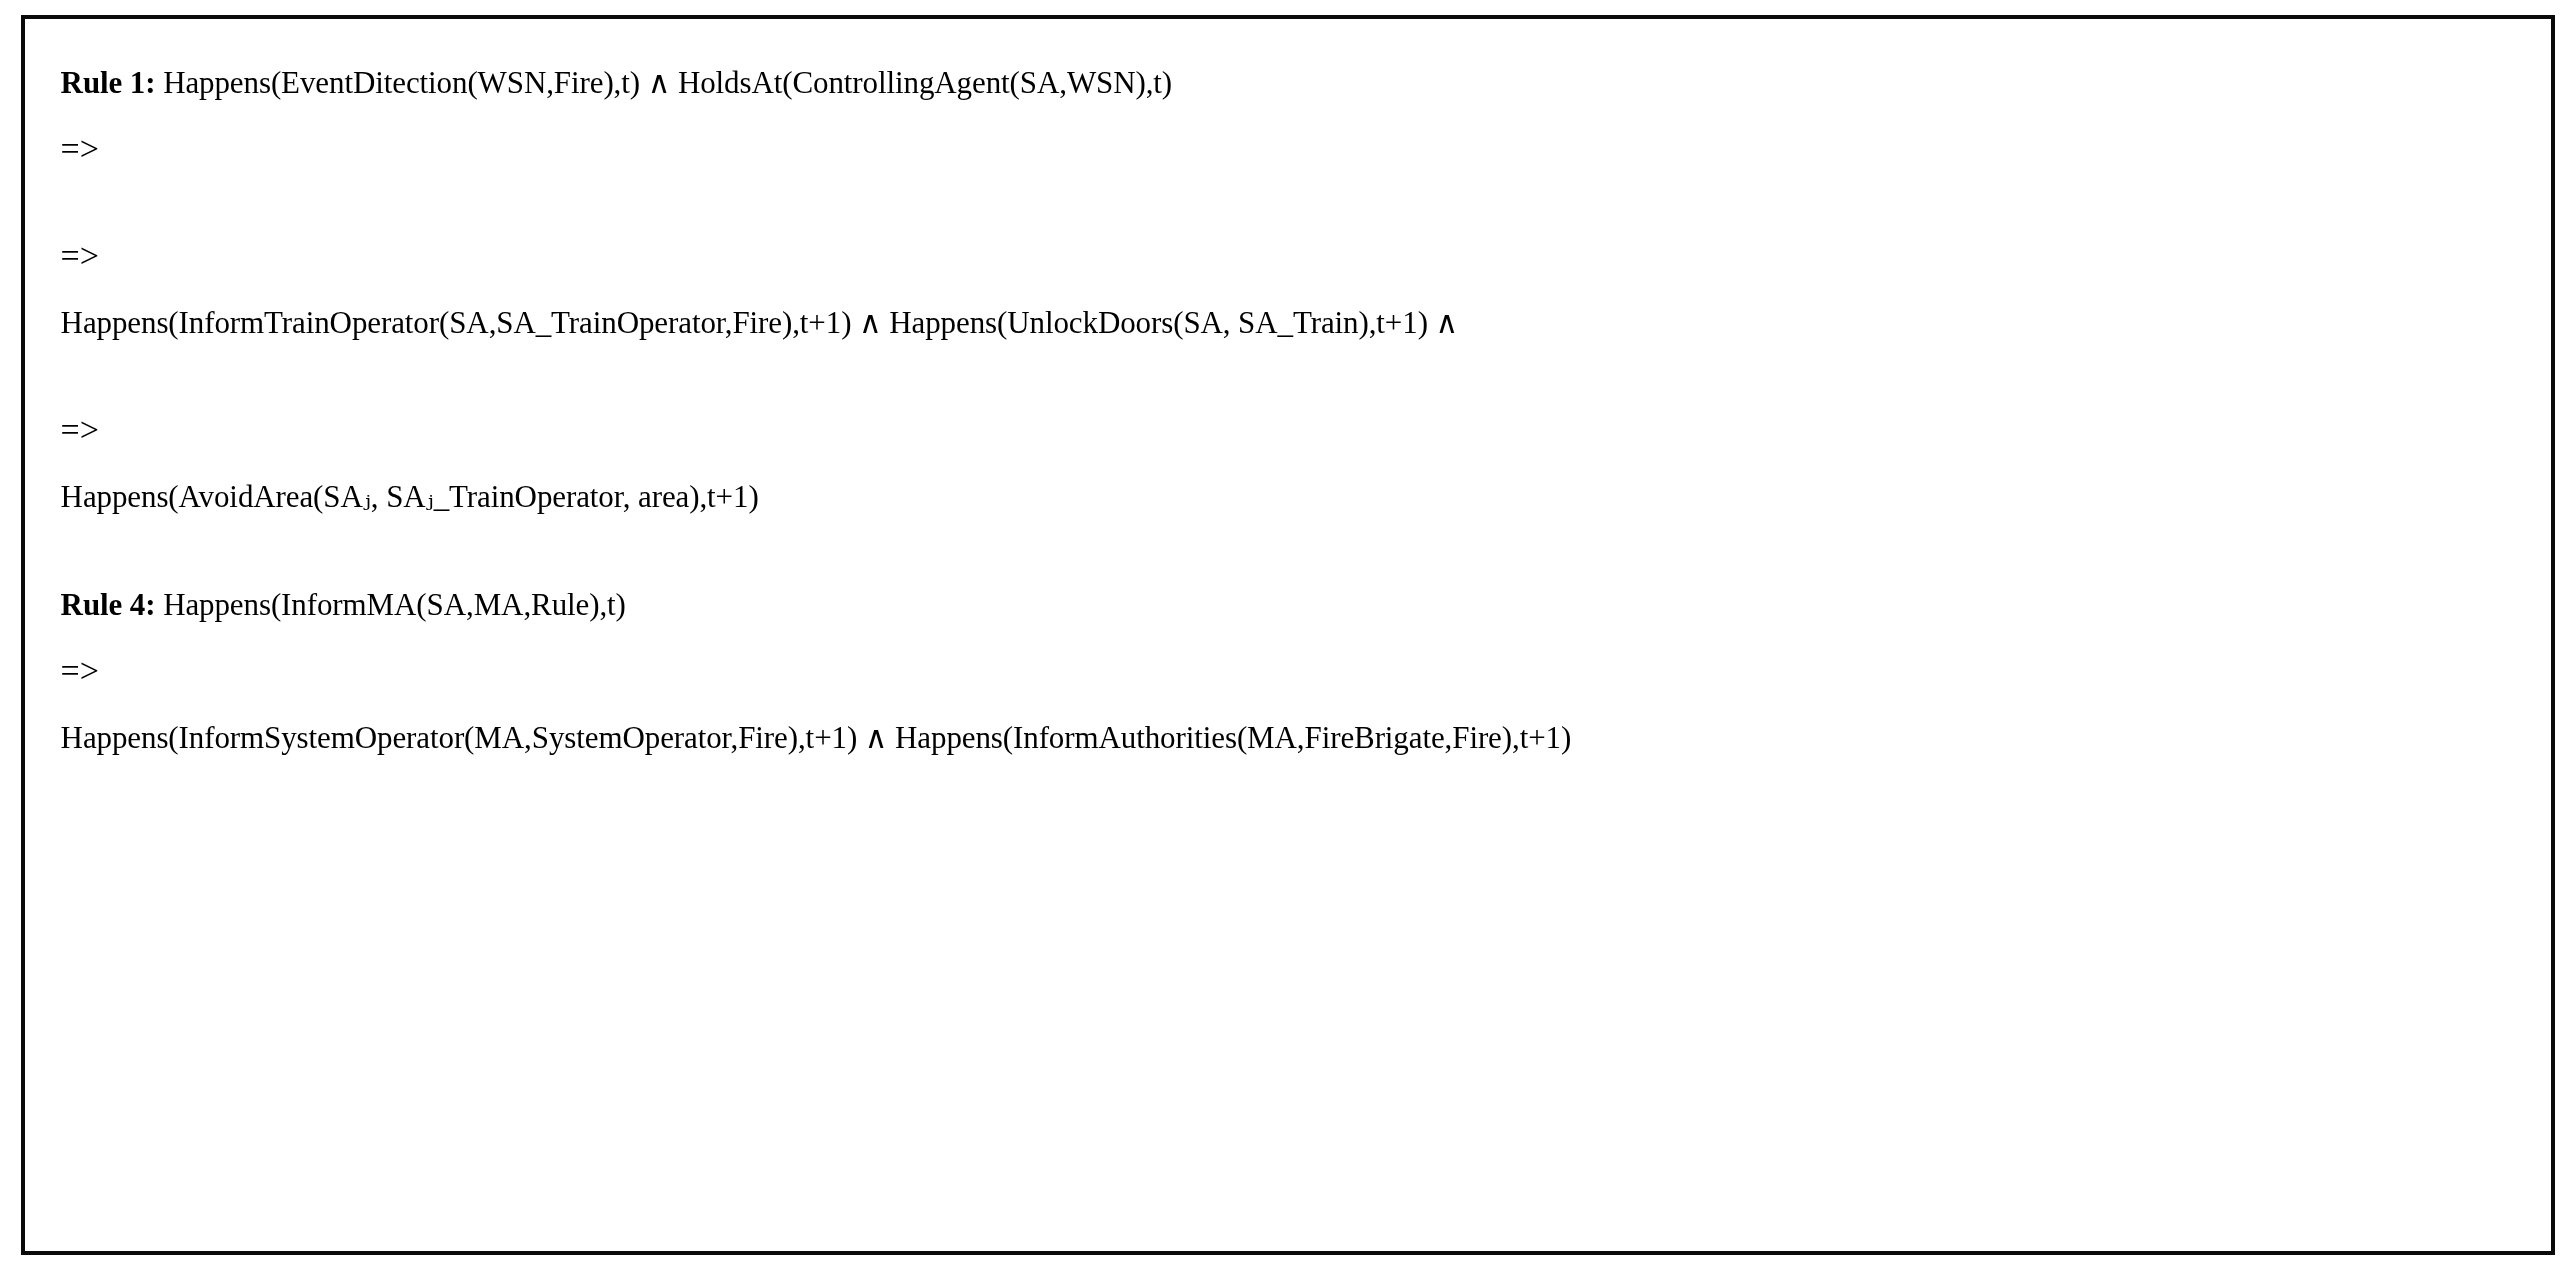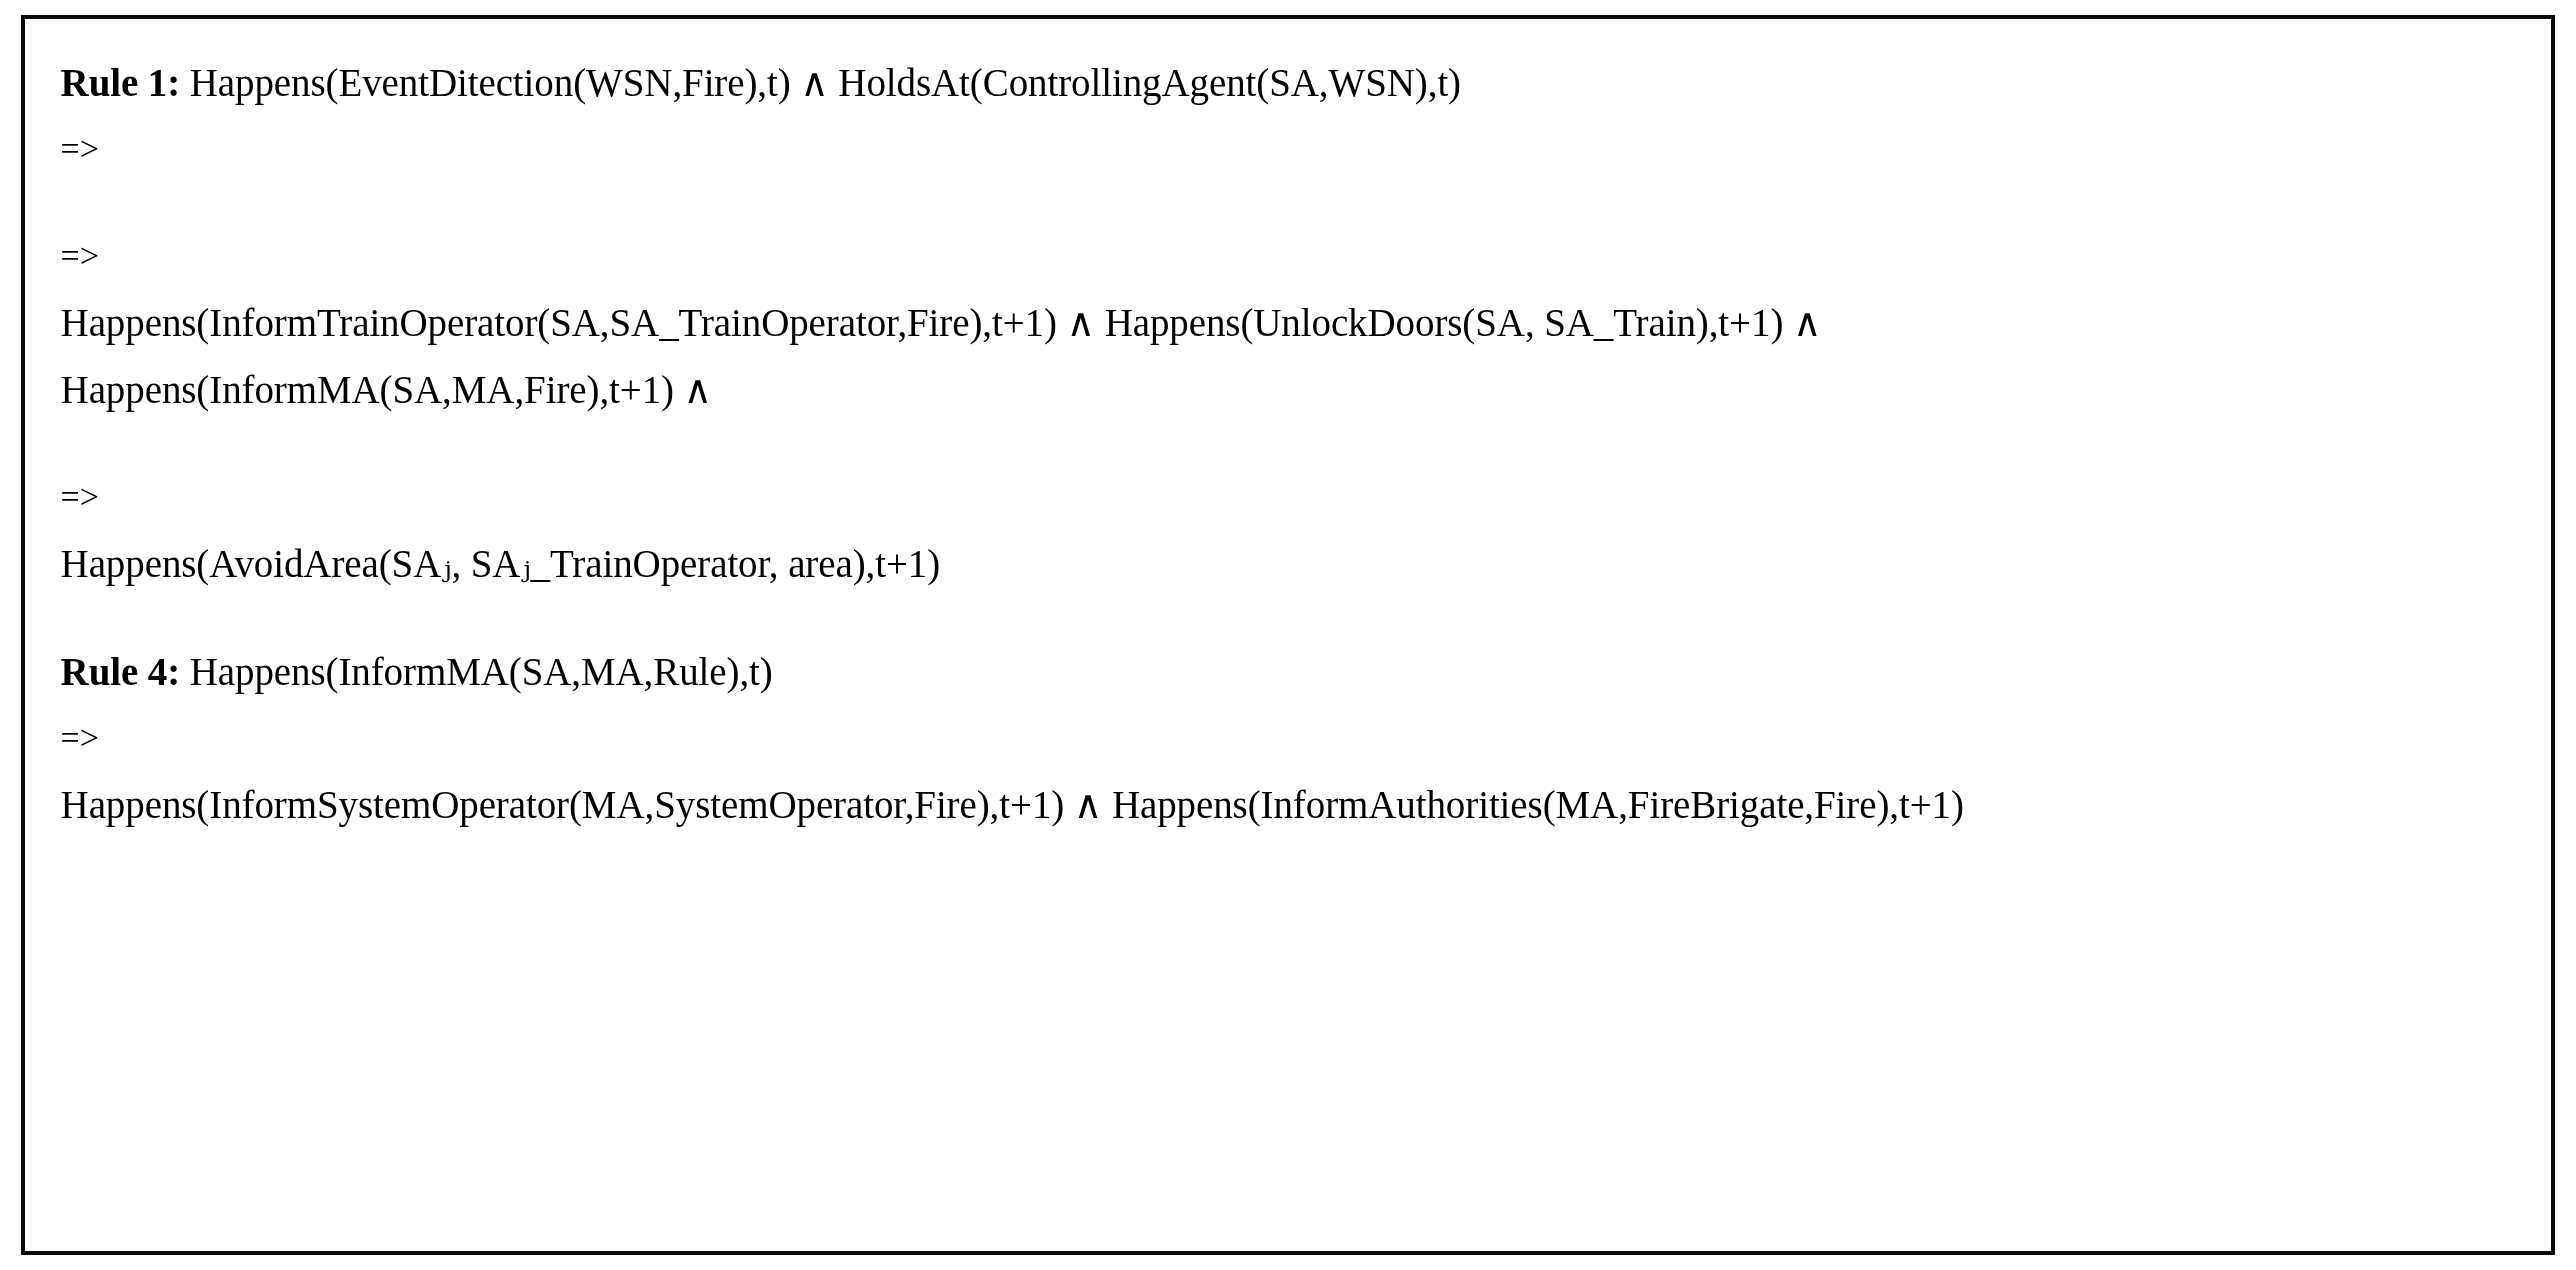--- a/index.html
+++ b/index.html
@@ -30,21 +30,21 @@
     background: #ffffff;
     padding: 30px 36px 20.6px 36px;
   }
   .rule-block {
     margin: 0 0 41px 0;
   }
   .rule-block:last-child {
     margin-bottom: 0;
   }
   .line {
-    font-size: 39px;
+    font-size: 31px;
     line-height: 67px;
     white-space: pre-wrap;
     letter-spacing: -0.1px;
     color: #000000;
   }
   .rule-label {
     font-weight: bold;
   }
   .arrow-line {
     font-size: 34px;
@@ -58,21 +58,20 @@
   <div class="rules-box">
 
     <div class="rule-block">
       <div class="line"><span class="rule-label">Rule 1:</span> <span>Happens(EventDitection(WSN,Fire),t) ∧ HoldsAt(ControllingAgent(SA,WSN),t)</span></div>
       <div class="line arrow-line">=&gt;</div>
     </div>
 
     <div class="rule-block">
       <div class="line arrow-line">=&gt;</div>
       <div class="line">Happens(InformTrainOperator(SA,SA_TrainOperator,Fire),t+1) ∧ Happens(UnlockDoors(SA, SA_Train),t+1) ∧</div>
-      <div class="line">Happens(InformMA(SA,MA,Fire),t+1) ∧</div>
     </div>
 
     <div class="rule-block">
       <div class="line arrow-line">=&gt;</div>
       <div class="line">Happens(AvoidArea(SAⱼ, SAⱼ_TrainOperator, area),t+1)</div>
     </div>
 
     <div class="rule-block">
       <div class="line"><span class="rule-label">Rule 4:</span> <span>Happens(InformMA(SA,MA,Rule),t)</span></div>
       <div class="line arrow-line">=&gt;</div>

